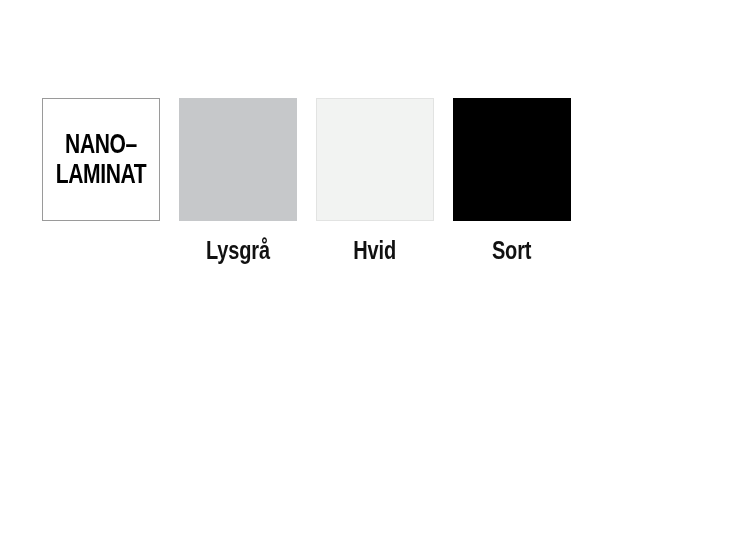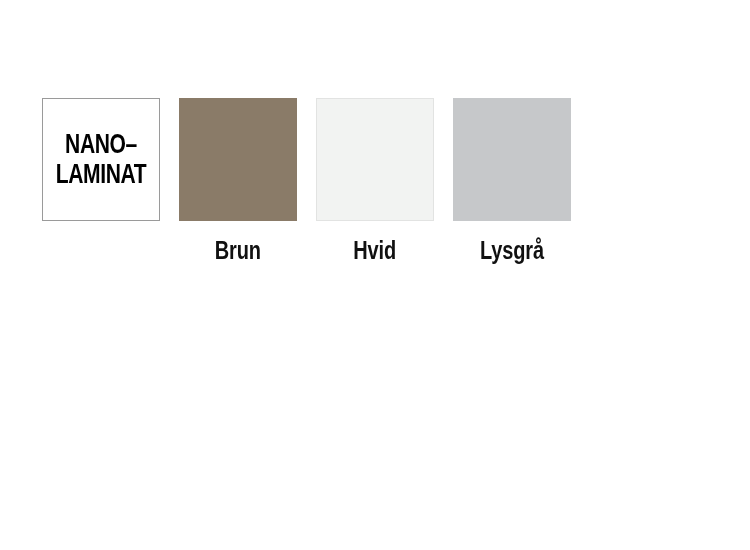--- a/index.html
+++ b/index.html
@@ -98,34 +98,34 @@
   <div class="swatch-grid">
 
     <div class="swatch-cell">
       <div class="nano-chip">
         <div class="nano-line" id="nano1">NANO–</div>
         <div class="nano-line" id="nano2">LAMINAT</div>
       </div>
     </div>
 
 
+
+
     <div class="swatch-cell">
-      <div class="swatch-chip" id="chip-0-2" style="background: rgb(138, 123, 104);"></div>
-      <div class="swatch-label">Brun</div>
+      <div class="swatch-chip" id="chip-1-0" style="background: rgb(198, 200, 202);"></div>
+      <div class="swatch-label">Lysgrå</div>
     </div>
-
 
     <div class="swatch-cell">
       <div class="swatch-chip faint-bordered" id="chip-0-4" style="background: rgb(242, 243, 242);"></div>
       <div class="swatch-label">Hvid</div>
     </div>
 
-    <div class="swatch-cell">
-      <div class="swatch-chip" id="chip-1-0" style="background: rgb(198, 200, 202);"></div>
-      <div class="swatch-label">Lysgrå</div>
-    </div>
 
 
 
-
+    <div class="swatch-cell">
+      <div class="swatch-chip" id="chip-1-4" style="background: rgb(0, 0, 0);"></div>
+      <div class="swatch-label">Sort</div>
+    </div>
 
   </div>
 </div>
 
 </body></html>

